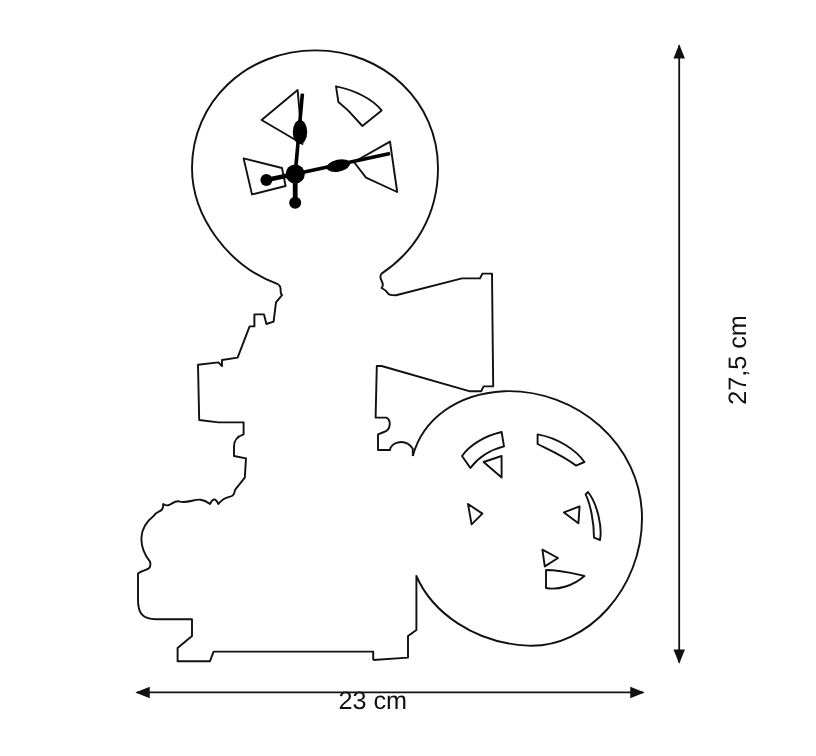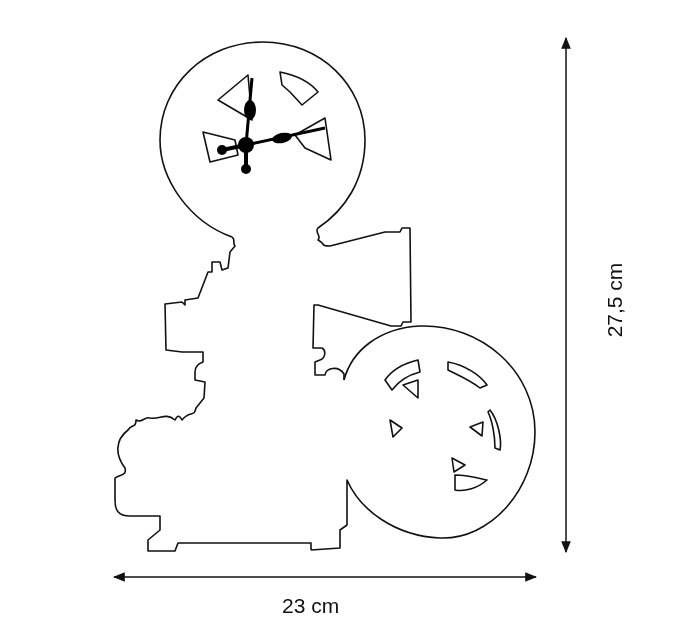--- a/index.html
+++ b/index.html
@@ -1,19 +1,19 @@
 <!DOCTYPE html>
 <html><head>
   <meta charset="utf-8">
   <style>
     html, body { margin: 0; padding: 0; background: #ffffff; }
     body { width: 680px; height: 630px; position: relative; overflow: hidden; font-family: "Liberation Sans", sans-serif; }
     #stage { position: absolute; left: 0; top: 0; width: 680px; height: 630px; }
     .lbl { position: absolute; color: #111; font-size: 21px; font-family: "Liberation Sans", sans-serif; }
-    #width-label { left: 282px; top: 594px; }
+    #width-label { left: 282px; top: 573px; }
     #height-label { left: 578px; top: 288px; transform: rotate(-90deg); transform-origin: center; white-space: nowrap; }
   </style>
 </head>
 <body>
 
 <div id="stage">
 <svg width="680" height="630" viewBox="0 0 680 630" xmlns="http://www.w3.org/2000/svg">
   <defs>
     <marker id="arr" viewBox="0 0 10 10" refX="9" refY="5" markerWidth="8" markerHeight="8" orient="auto-start-reverse">
       <path d="M0,1 L10,5 L0,9 z" fill="#111"></path>

